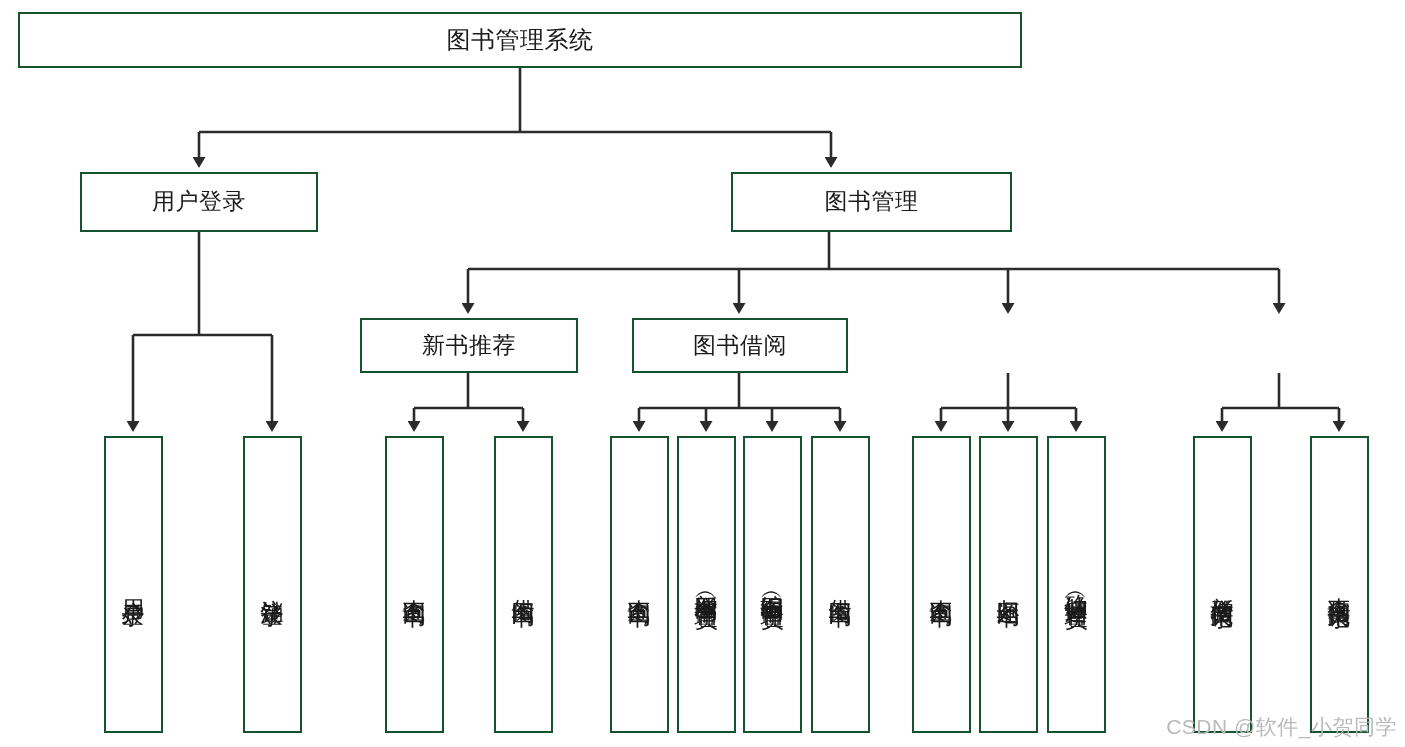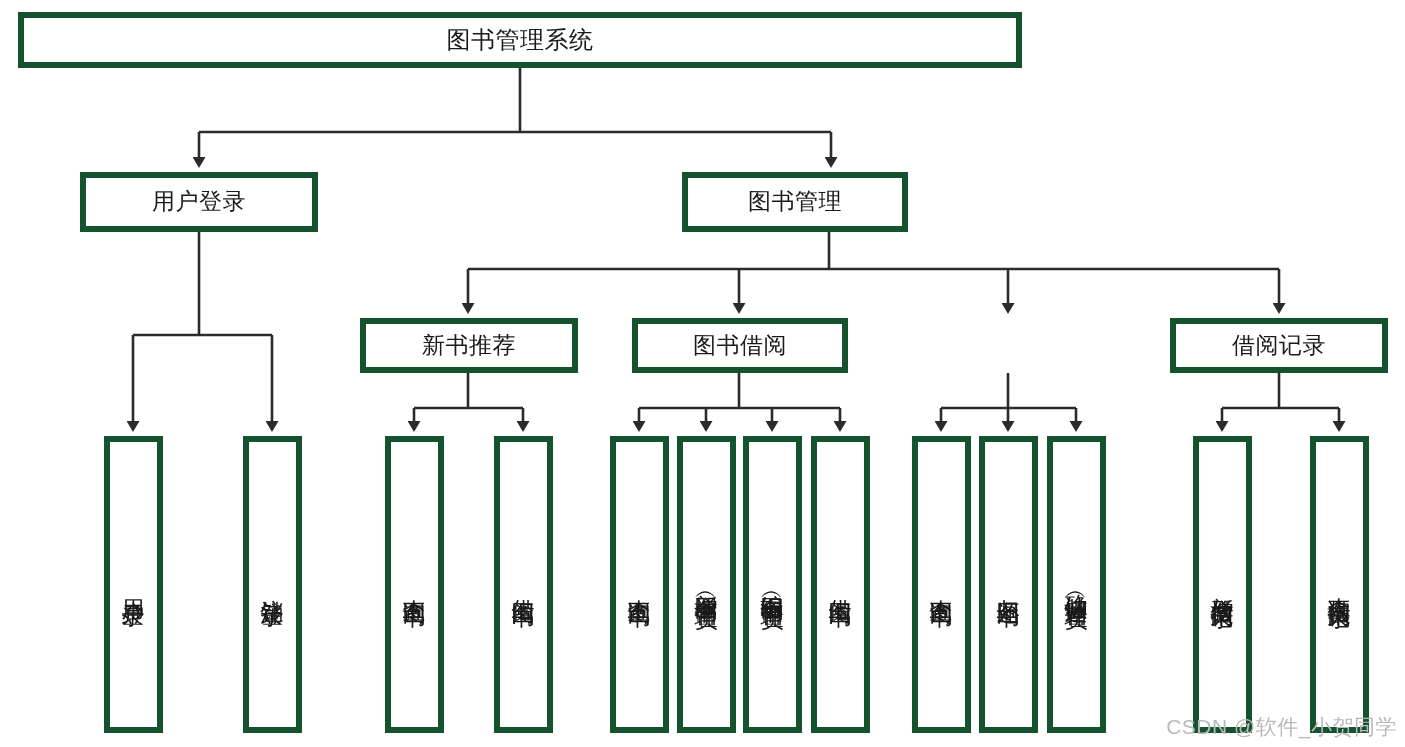--- a/index.html
+++ b/index.html
@@ -21,21 +21,21 @@
     position: absolute;
     left: 0;
     top: 0;
     width: 1405px;
     height: 747px;
     pointer-events: none;
   }
   .node {
     position: absolute;
     box-sizing: border-box;
-    border: 6px solid #14532d;
+    border: 2px solid #14532d;
     background: #ffffff;
     display: flex;
     align-items: center;
     justify-content: center;
     color: #1a1a1a;
     z-index: 2;
   }
   .node-label {
     display: block;
     text-align: center;
@@ -131,36 +131,33 @@
   </svg>
 
   <div class="node horiz root" style="left:18px; top:12px; width:1004px; height:56px;">
     <span class="node-label">图书管理系统</span>
   </div>
 
   <div class="node horiz" style="left:80px; top:172px; width:238px; height:60px;">
     <span class="node-label">用户登录</span>
   </div>
 
-  <div class="node horiz" style="left:682px; top:172px; width:226px; height:60px;">
+  <div class="node horiz" style="left:731px; top:172px; width:281px; height:60px;">
     <span class="node-label">图书管理</span>
   </div>
 
   <div class="node horiz" style="left:360px; top:318px; width:218px; height:55px;">
     <span class="node-label">新书推荐</span>
   </div>
 
   <div class="node horiz" style="left:632px; top:318px; width:216px; height:55px;">
     <span class="node-label">图书借阅</span>
   </div>
 
 
-  <div class="node horiz" style="left:1170px; top:318px; width:218px; height:55px;">
-    <span class="node-label">借阅记录</span>
-  </div>
 
   <div class="node vert" style="left:104px; top:436px; width:59px; height:297px;">
     <span class="node-label">用户登录</span>
   </div>
 
   <div class="node vert" style="left:243px; top:436px; width:59px; height:297px;">
     <span class="node-label">注销登录</span>
   </div>
 
   <div class="node vert" style="left:385px; top:436px; width:59px; height:297px;">

